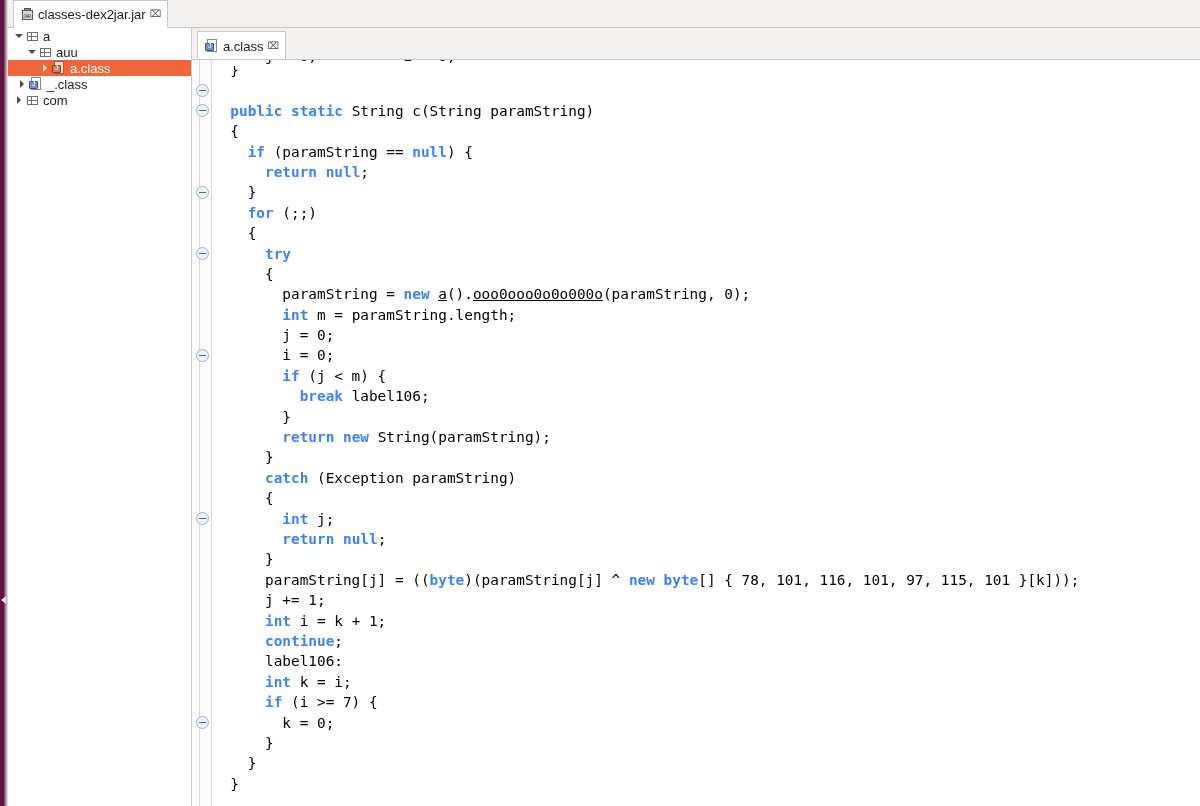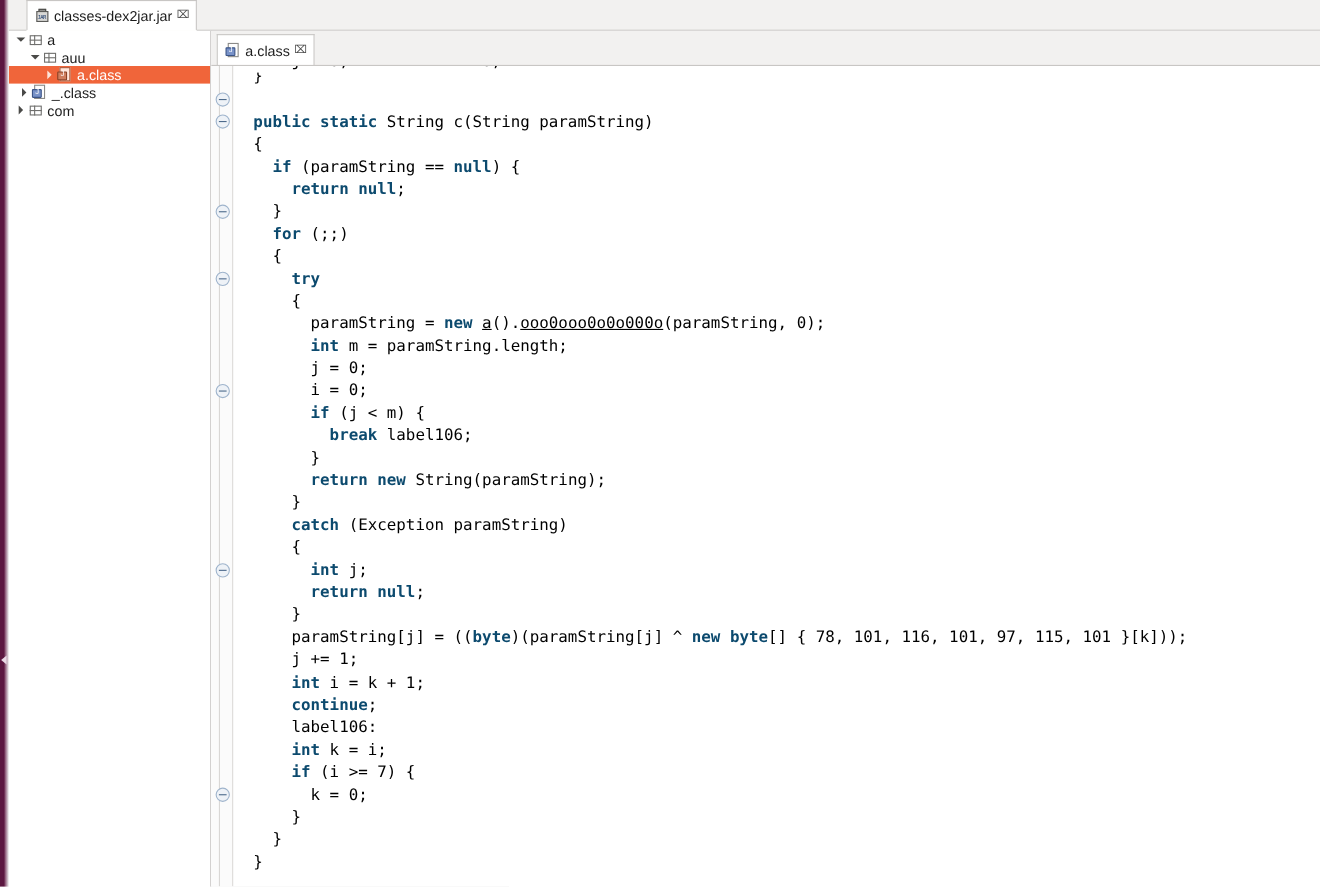--- a/index.html
+++ b/index.html
@@ -59,21 +59,21 @@
     border: 1px solid #c8c6c4;
     border-bottom: 1px solid #ffffff;
     border-top: 1px solid #c8c6c4;
     padding: 0 6px 0 7px;
     height: 28px;
     font-size: 13px;
     color: #1c1c1c;
     white-space: nowrap;
   }
   #jar-tab {
-    left: 16px; top: 0px;
+    left: 5px; top: 0px;
     min-width: 142px;
     border-top-left-radius: 0;
   }
   .tab-label { margin: 0 2px 0 4px; }
   .tab-close {
     font-size: 10px;
     color: #4a4a4a;
     margin-left: 2px;
     line-height: 1;
   }
@@ -286,21 +286,21 @@
     left: 21px; top: 0;
     width: 987px; height: 746px;
     font-family: "DejaVu Sans Mono", monospace;
     font-size: 14.4px;
     line-height: 20.4px;
     white-space: pre;
     color: #000000;
     padding-top: 0;
   }
   .ln { height: 20.4px; }
-  .kw { color: #0c4a6e; font-weight: bold; }
+  .kw { color: #3b82f6; font-weight: bold; }
   .ref { text-decoration: underline; }
   #top-clip {
     position: absolute;
     left: 21px; top: 0;
     width: 987px; height: 6px;
     background: #ffffff;
     overflow: hidden;
     z-index: 5;
   }
   #clipped-line {

